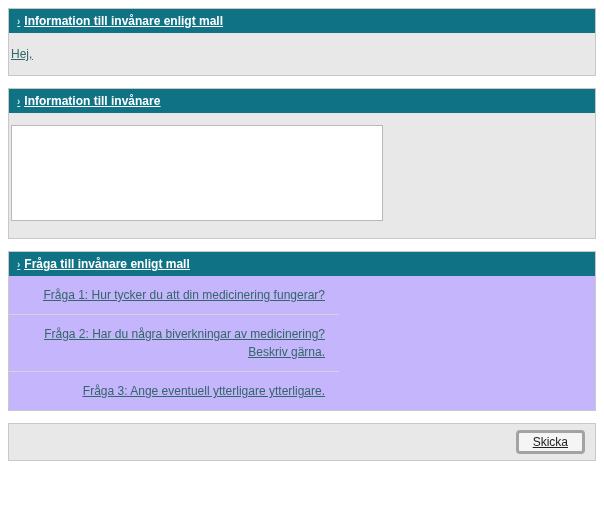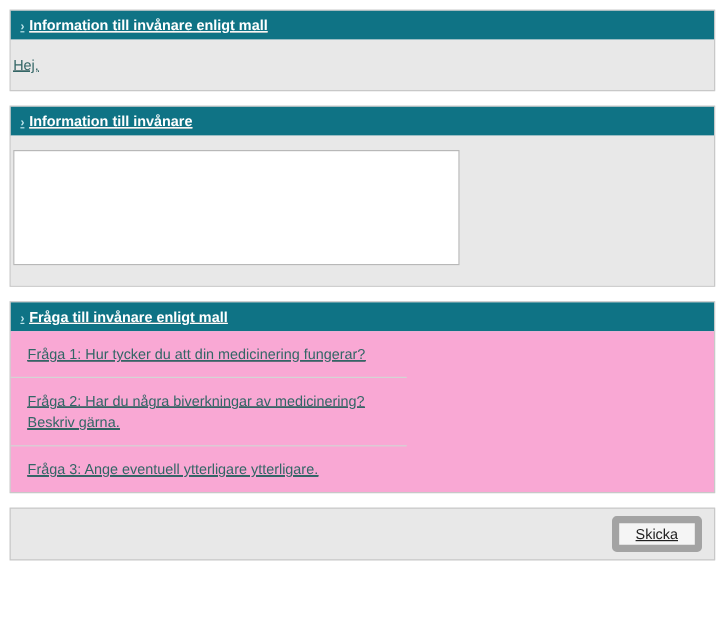--- a/index.html
+++ b/index.html
@@ -43,42 +43,43 @@
       resize: none;
       border: 1px solid #b8b8b8;
       background: #ffffff;
       font-family: Verdana, Arial, sans-serif;
       font-size: 12px;
       padding: 4px;
       overflow-y: scroll;
     }
     .questions-body {
       padding: 0;
-      background: #f9a8d4;
+      background: #c4b5fd;
+      text-align: right;
     }
     .qrow {
       padding: 10px 14px;
       color: #336666;
       line-height: 1.5;
       border-bottom: 1px solid #d4d4d4;
       max-width: 330px;
     }
     .qrow:last-child { border-bottom: none; }
     .footer-panel {
       border: 1px solid #c8c8c8;
       background: #e8e8e8;
       padding: 6px 10px;
       text-align: right;
     }
     button.submit {
       font-family: Verdana, Arial, sans-serif;
       font-size: 12px;
       padding: 2px 14px;
       background: #f5f5f5;
-      border: 6px solid #a3a3a3;
+      border: 3px solid #a3a3a3;
       border-radius: 4px;
       cursor: pointer;
       color: #222;
     }
   </style>
 </head>
 <body>
 
 <div class="panel">
   <div class="panel-header">

